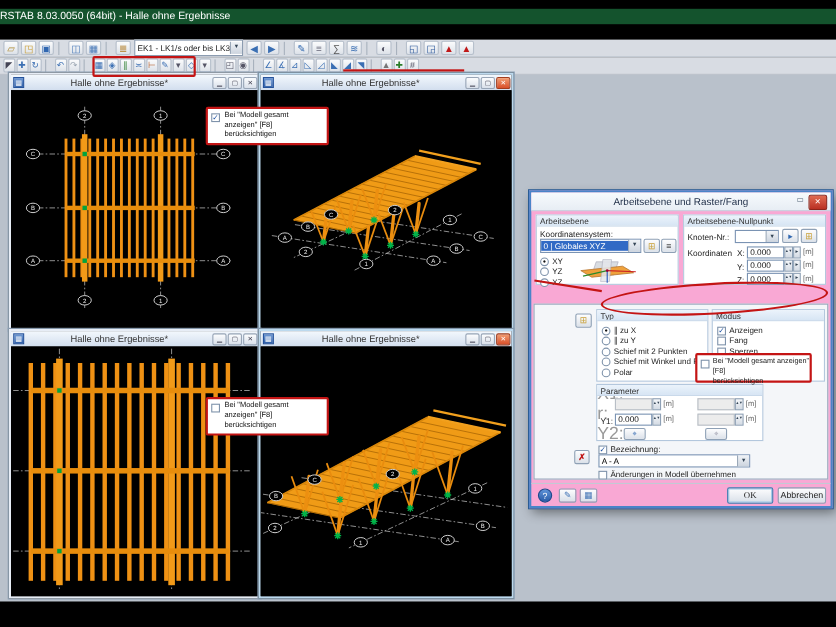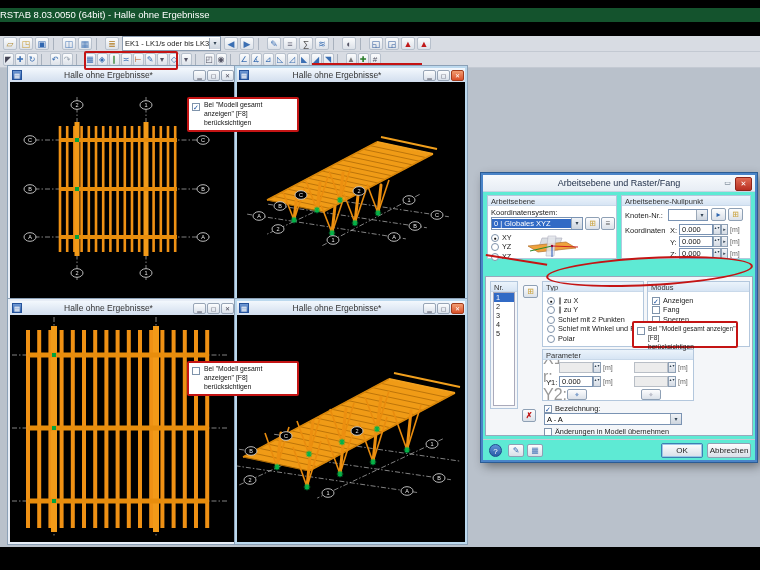--- a/index.html
+++ b/index.html
@@ -35,21 +35,21 @@
           font-size:8.5px;color:#333;}
   .wicon{width:10px;height:10px;margin:1px 2px;background:linear-gradient(#6f99d4,#2f5fa8);
          border:1px solid #24529b;color:#fff;font-size:6.5px;line-height:9px;text-align:center;box-sizing:border-box;}
   .wtitle .t{flex:1;text-align:center;white-space:nowrap;overflow:hidden;}
   .wbtn{width:13px;height:11px;margin-right:1px;border:1px solid #98a5b6;border-radius:2px;
         background:linear-gradient(#fcfdfe,#d9e0ea);font-size:6px;line-height:10px;text-align:center;
         color:#445;box-sizing:border-box;}
   .wbtn.red{background:linear-gradient(#f29d72,#d9502a);border-color:#a33c1c;color:#fff;}
   .wclient{position:absolute;left:0;right:0;top:14px;bottom:0;background:#000;overflow:hidden;}
   
-  #dialog{position:absolute;left:481px;top:173px;width:272px;height:285px;background:#5eead4;
+  #dialog{position:absolute;left:481px;top:173px;width:272px;height:285px;background:#f9a8d4;
           border:2px solid #4a84c8;box-shadow:0 0 0 1px #2b5c94,3px 4px 10px rgba(0,0,0,.45);z-index:5;}
   #dtitle{position:absolute;left:0;top:0;right:0;height:16px;background:linear-gradient(#f7fafd,#e7edf4);
           border-bottom:1px solid #c8d4e2;font-size:9px;color:#1c2b45;text-align:center;line-height:16px;}
   #daux{position:absolute;right:21px;top:3px;width:13px;height:10px;font-size:7px;line-height:10px;
         text-align:center;color:#567;}
   #dclose{position:absolute;right:3px;top:2px;width:15px;height:12px;background:linear-gradient(#e06a52,#b93022);
           border:1px solid #8d241a;border-radius:2px;color:#fff;font-size:7px;line-height:11px;text-align:center;}
   .grp{position:absolute;border:1px solid #b3c7dd;background:#fff;box-sizing:border-box;}
   .grp .cap{position:absolute;left:0;top:0;right:0;height:10px;background:linear-gradient(#ebf3fb,#d7e5f4);
             border-bottom:1px solid #c9d9ea;font-size:7.5px;color:#333;padding:1px 3px 0;box-sizing:border-box;white-space:nowrap;overflow:hidden;}
@@ -81,21 +81,21 @@
        color:#223;white-space:nowrap;box-sizing:border-box;}
   .tab.active{background:#f4f6f9;height:15px;font-weight:bold;}
   #tabpage{position:absolute;left:2px;top:101px;width:268px;height:160px;border:1px solid #98a8bc;
            background:#f4f6f9;box-sizing:border-box;}
   #nrlist{position:absolute;left:2px;top:10px;right:2px;bottom:2px;background:#fff;border:1px solid #aab;overflow:hidden;}
   .nritem{height:9px;font-size:7.3px;padding-left:2px;color:#222;}
   .nritem.sel{background:#316ac5;color:#fff;}
   #dfooter{position:absolute;left:0;right:0;top:264px;border-top:1px solid #c2cad4;height:21px;}
   .btn{position:absolute;border:1px solid #8ea0b5;border-radius:2px;background:linear-gradient(#fdfdfe,#d8dfe8);
        font-size:8px;text-align:center;box-sizing:border-box;color:#222;}
-  .btn.def{border:1px solid #3c7fb1;box-shadow:0 0 0 1px #9cc6e8 inset;}
+  .btn.def{border:1px solid #3c7fb1;box-shadow:0 0 0 1px #9cc6e8 inset;font-family:Liberation Serif, serif;}
   .helpround{position:absolute;width:13px;height:13px;border-radius:50%;background:linear-gradient(#5e93d8,#2a5ca8);
              color:#fff;font-size:8px;line-height:13px;text-align:center;border:1px solid #1d4a8c;box-sizing:border-box;}
   .xbtn{color:#c01414;font-weight:bold;}
   
   .anno{position:absolute;border:2.5px solid #c41414;z-index:10;pointer-events:none;}
   .callout{position:absolute;background:#fff;border:2px solid #c41414;border-radius:2px;z-index:11;
            font-size:6.8px;line-height:1.32;color:#111;padding:2px 3px 2px 15px;width:112px;box-sizing:border-box;}
   .callout .cb{position:absolute;left:3px;top:4px;}
   svg text{font-family:"Liberation Sans",sans-serif;}
 </style>
@@ -539,30 +539,20 @@
           <div class="spin" style="left: 91px; top: 52px;">▴
 ▾</div>
           <div class="mini" style="left: 99px; top: 52px;">▸</div>
           <div class="unit" style="left: 108px; top: 54px;">[m]</div>
         </div>
     </div>
 
 
     <div id="tabpage">
 
-      <div class="grp" style="left:4px;top:4px;width:28px;height:128px;background:#f4f6f9;">
-        <div class="cap">Nr.</div>
-        <div id="nrlist">
-            <div class="nritem sel">1</div>
-            <div class="nritem">2</div>
-            <div class="nritem">3</div>
-            <div class="nritem">4</div>
-            <div class="nritem">5</div>
-          </div>
-      </div>
       <div class="sbtn" style="left:37px;top:8px;width:15px;color:#caa23a;">⊞</div>
 
       <div class="grp" style="left:56px;top:4px;width:102px;height:66px;">
         <div class="cap">Typ</div>
         <div id="typopts" style="position:absolute;left:4px;top:13px;right:1px;">
             <div class="optrow">
               <span class="rb">●</span>
               <span>∥ zu X</span>
             </div>
             <div class="optrow">

